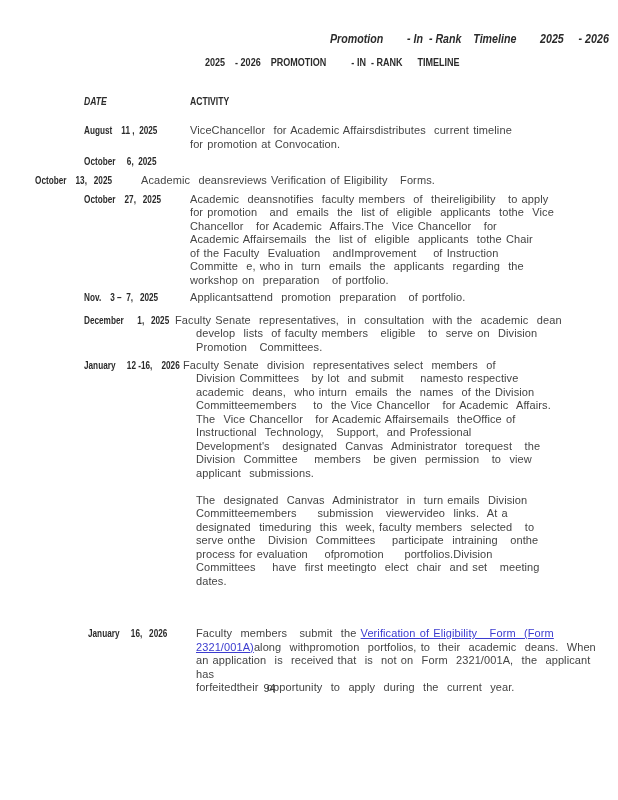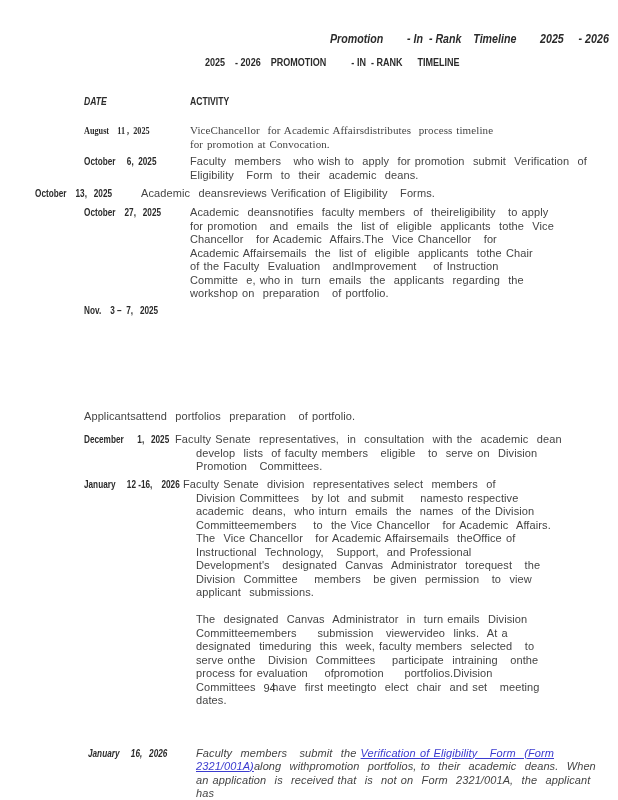--- a/index.html
+++ b/index.html
@@ -31,27 +31,27 @@
     font-size:10px;line-height:13.5px;
     overflow:visible;white-space:nowrap;
   }
   .activity{
     flex:1;
     font-size:11px;line-height:13.5px;
     white-space:pre-wrap;
     word-spacing:1px;letter-spacing:0.1px;
     color:#444;
   }
-  .m4{margin-bottom:4px;font-family:Liberation Serif, serif;}  .m5{margin-bottom:5px;}
+  .m4{margin-bottom:4px;}  .m5{margin-bottom:5px;}
   .m55{margin-bottom:5.5px;padding-left:35px;} .m35{margin-bottom:3.5px;}
-  .m95{margin-bottom:9.5px;flex-direction:column;} .m45{margin-bottom:4.5px;}
+  .m95{margin-bottom:9.5px;} .m45{margin-bottom:4.5px;}
   .m22{margin-bottom:39px;}
   .row-dec .activity{margin-left:6px;text-indent:-21px;}
   .row-jan12 .activity{margin-left:6px;text-indent:-13px;}
-  .row-jan16{padding-left:88px;font-style:italic;}
+  .row-jan16{padding-left:88px;}
   .row-jan16 .date{flex:0 0 108px;width:108px;}
   .link{
     color:#3b3bcf;
     text-decoration:underline;
     cursor:pointer;
     white-space:pre-wrap;
   }
   .page-number{
     position:absolute;top:682px;left:0;width:539px;
     text-align:center;font-size:11px;color:#3a3a3a;
@@ -72,49 +72,47 @@
 
   <div class="col-headers">
     <span class="col-date"><span class="cond">DATE</span></span>
     <span class="col-activity"><span class="cond">ACTIVITY</span></span>
   </div>
 
   <div class="rows">
 
     <div class="row m4">
       <div class="date"><span class="cond">August    11 ,  2025</span></div>
-      <div class="activity">ViceChancellor  for Academic Affairsdistributes  process timeline
+      <div class="activity">ViceChancellor  for Academic Affairsdistributes  current timeline
 for promotion at Convocation.</div>
     </div>
 
     <div class="row m5">
       <div class="date"><span class="cond">October     6,  2025</span></div>
-      <div class="activity">Faculty  members   who wish to  apply  for promotion  submit  Verification  of
-Eligibility   Form  to  their  academic  deans.</div>
     </div>
 
     <div class="row m55">
       <div class="date"><span class="cond">October    13,   2025</span></div>
       <div class="activity">Academic  deansreviews Verification of Eligibility   Forms.</div>
     </div>
 
     <div class="row m35">
       <div class="date"><span class="cond">October    27,   2025</span></div>
       <div class="activity">Academic  deansnotifies  faculty members  of  theireligibility   to apply
 for promotion   and  emails  the  list of  eligible  applicants  tothe  Vice
 Chancellor   for Academic  Affairs.The  Vice Chancellor   for
 Academic Affairsemails  the  list of  eligible  applicants  tothe Chair
 of the Faculty  Evaluation   andImprovement    of Instruction
 Committe  e, who in  turn  emails  the  applicants  regarding  the
 workshop on  preparation   of portfolio.</div>
     </div>
 
     <div class="row m95">
       <div class="date"><span class="cond">Nov.    3 –  7,   2025</span></div>
-      <div class="activity">Applicantsattend  portfolios  preparation   of portfolio.</div>
+      <div class="activity">Applicantsattend  promotion  preparation   of portfolio.</div>
     </div>
 
     <div class="row row-dec m45">
       <div class="date"><span class="cond">December      1,   2025</span></div>
       <div class="activity">Faculty Senate  representatives,  in  consultation  with the  academic  dean
 develop  lists  of faculty members   eligible   to  serve on  Division
 Promotion   Committees.</div>
     </div>
 
     <div class="row row-jan12 m22">

